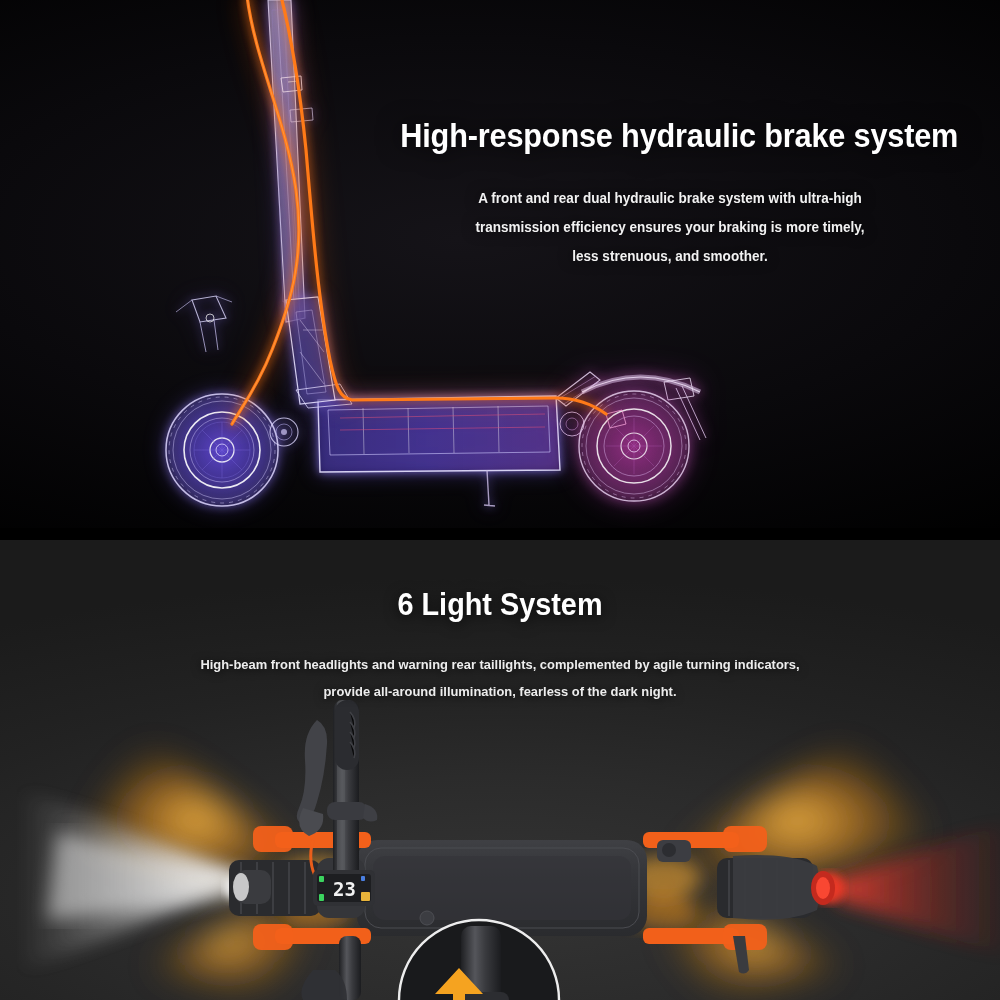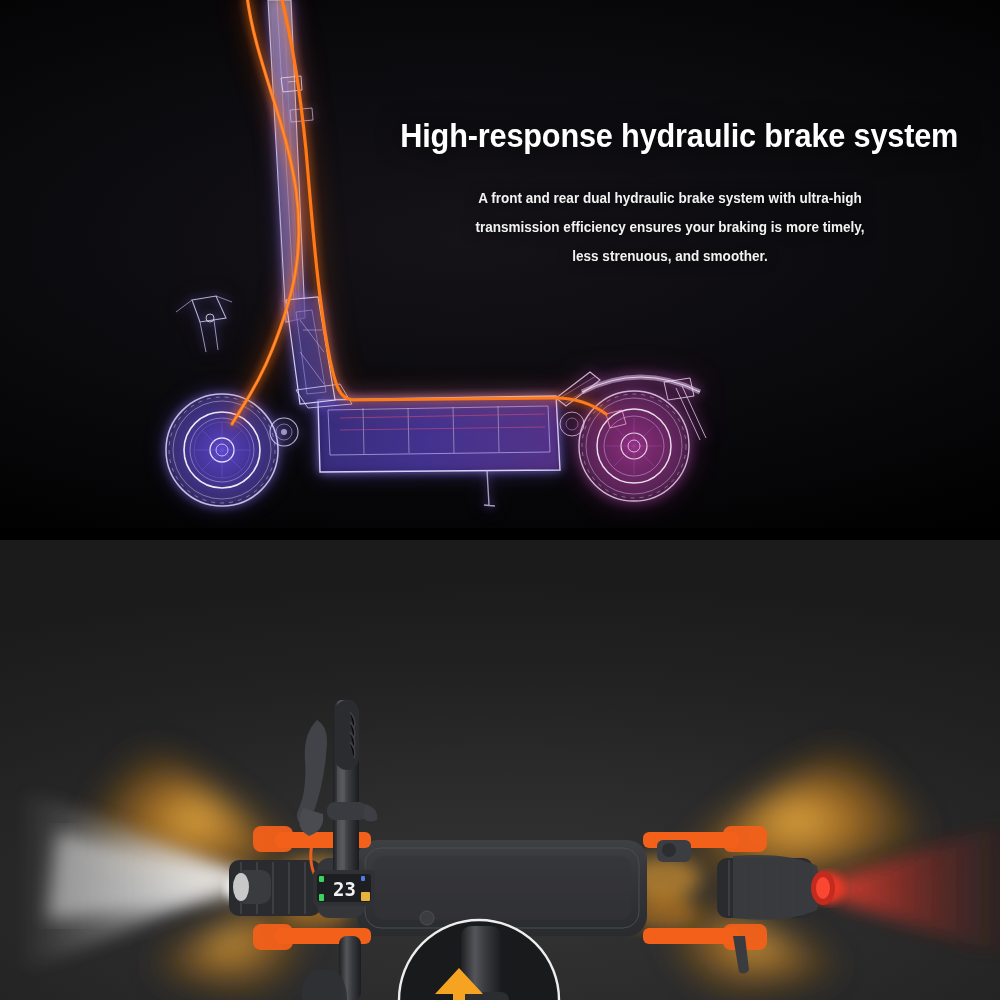--- a/index.html
+++ b/index.html
@@ -405,15 +405,22 @@
             <rect x="382" y="380" width="160" height="160" fill="#191a1c"></rect>
             <rect x="444" y="386" width="40" height="110" rx="10" fill="url(#tubeG)"></rect>
             <rect x="436" y="452" width="56" height="40" rx="8" fill="#2c2d31"></rect>
             <path d="M418 430 l18 0 l0 -18 l12 0 l0 18 l18 0 l-24 26 Z" transform="rotate(180 442 442)" fill="#F5A320"></path>
           </g>
           <circle cx="462" cy="460" r="80" fill="none" stroke="#ffffff" stroke-width="2.4" opacity=".92"></circle>
         </g>
       </svg>
     </div>
 
+    <div class="light-copy">
+      <div class="light-title">6 Light System</div>
+      <div class="light-sub">
+        <span>High-beam front headlights and warning rear taillights, complemented by agile turning indicators,</span>
+        <span>provide all-around illumination, fearless of the dark night.</span>
+      </div>
+    </div>
   </section>
 
 </div>
 
 </body></html>

